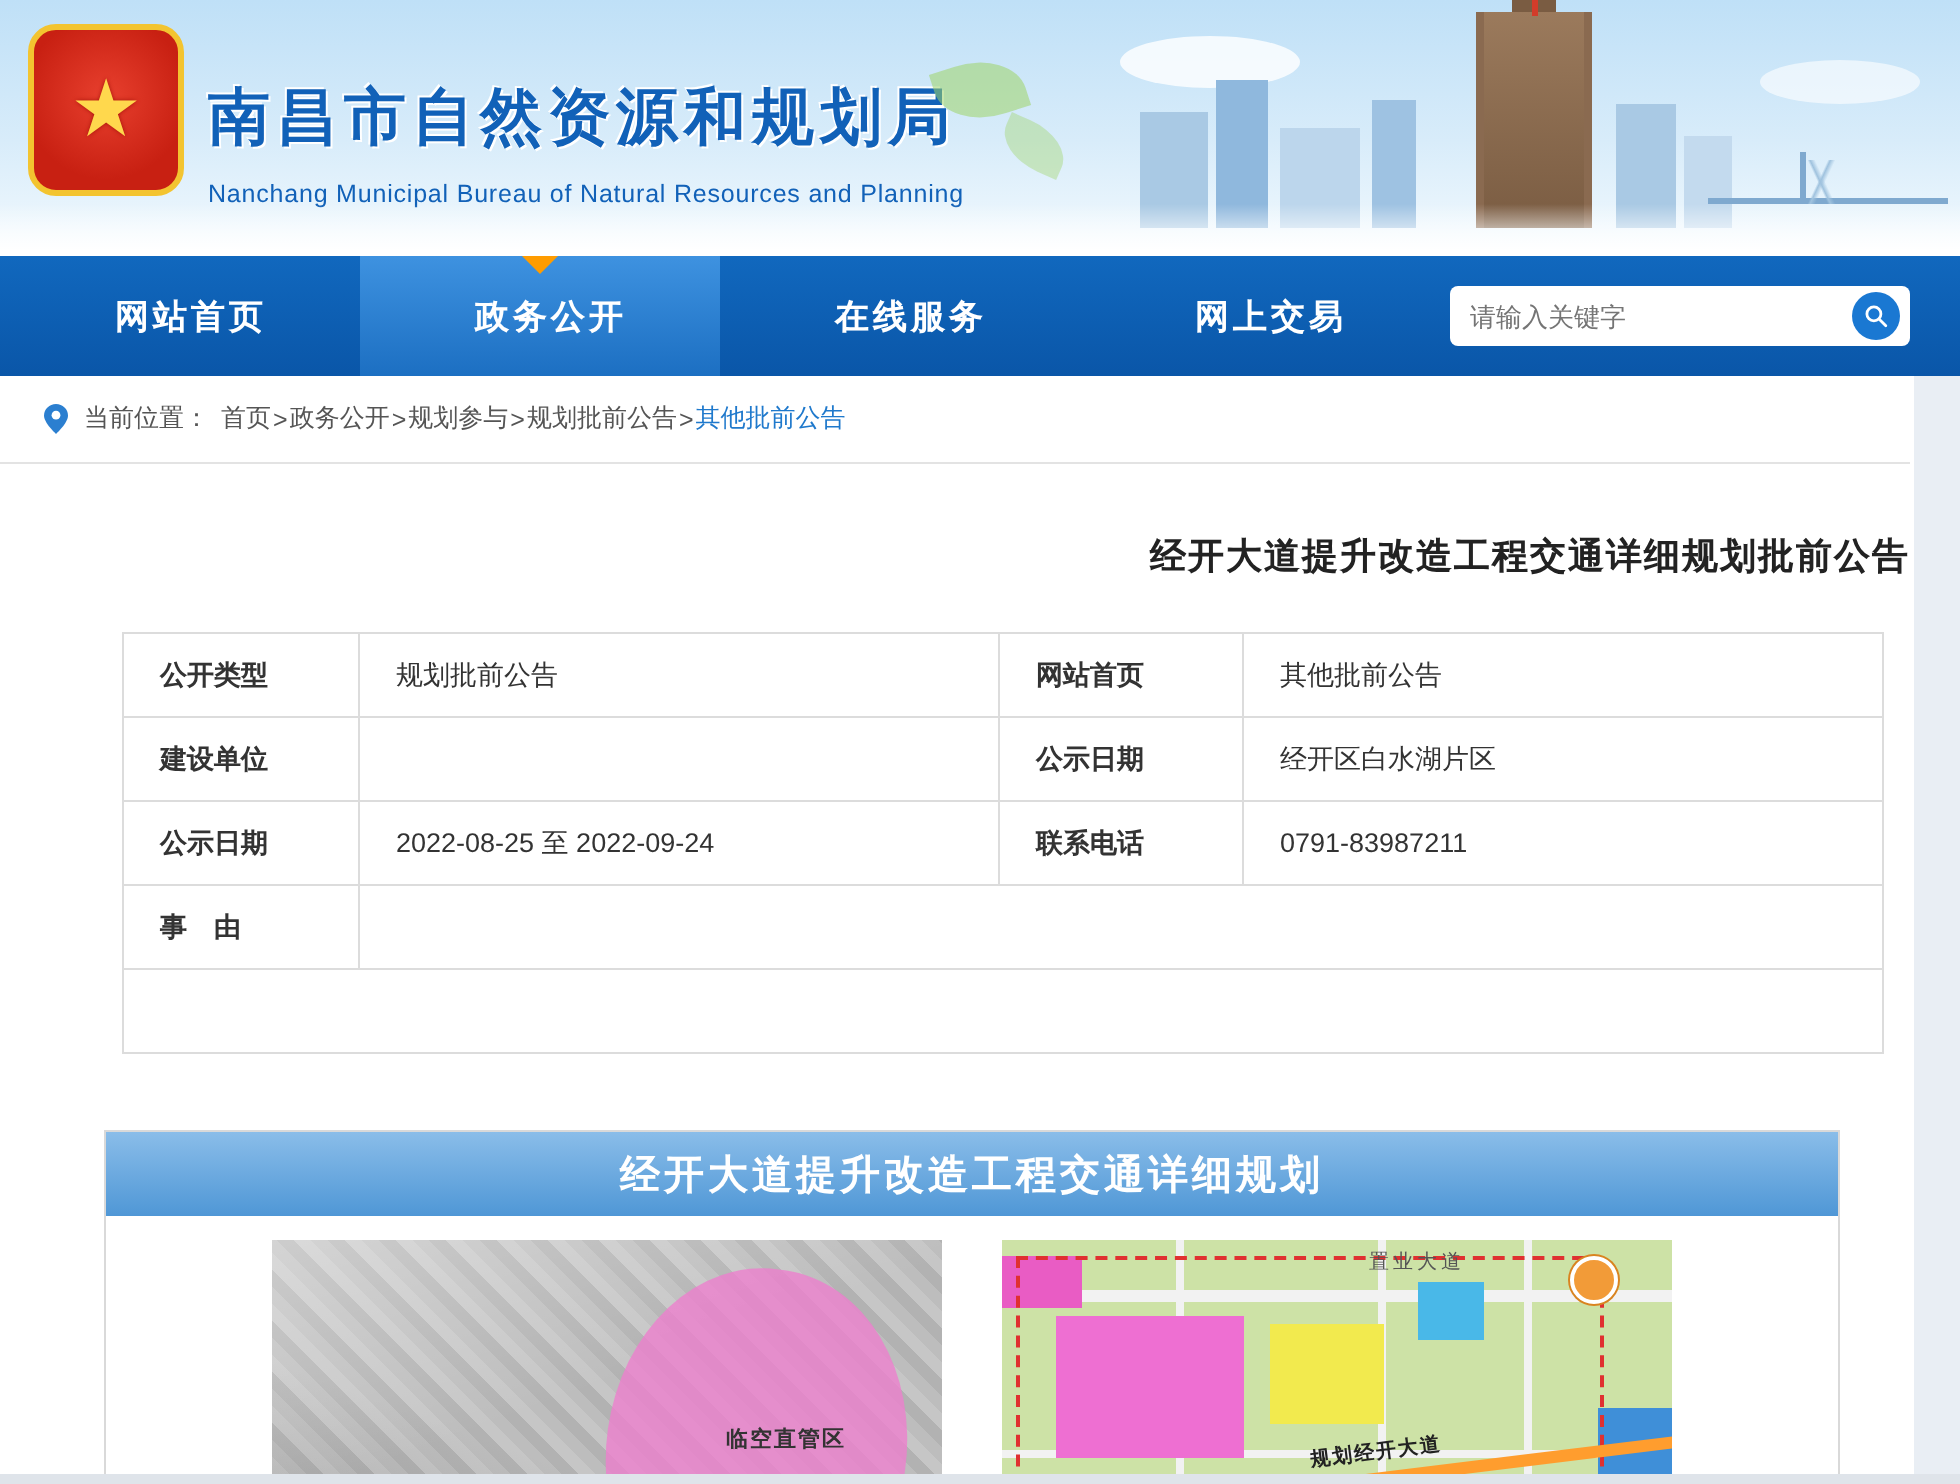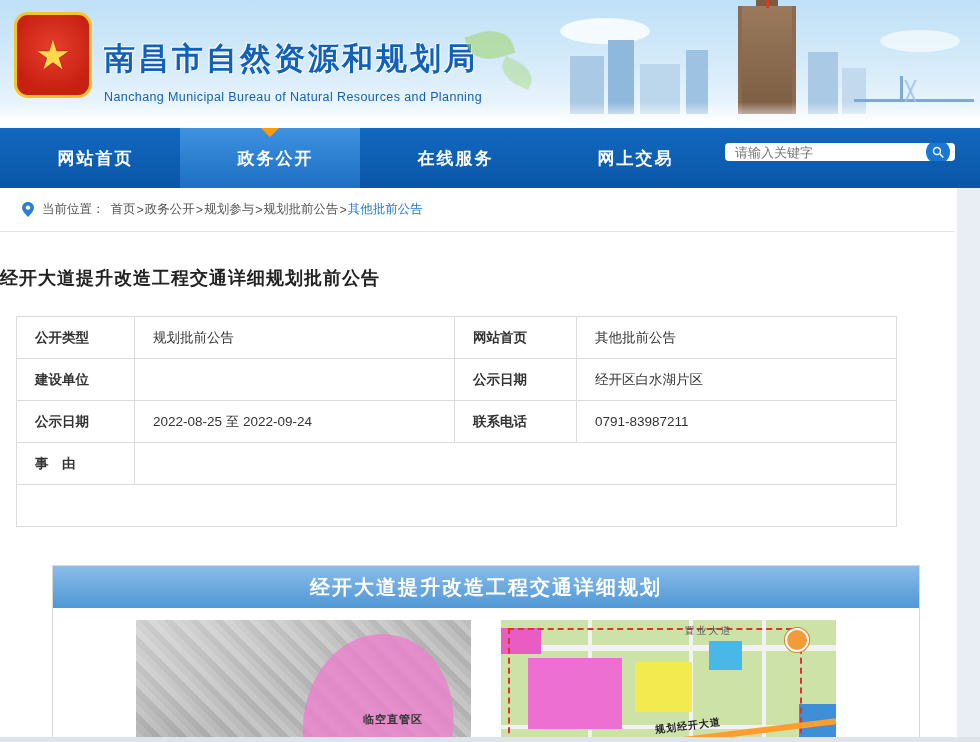--- a/index.html
+++ b/index.html
@@ -70,21 +70,21 @@
     position:relative;
     padding-left:11px;
   }
   .nav-item.active { background:linear-gradient(180deg,#3e92e0,#1c6fc2); }
   .nav-item.active .tri {
     position:absolute; top:0; left:50%; transform:translateX(-50%);
     width:0; height:0; border-left:9px solid transparent; border-right:9px solid transparent;
     border-top:9px solid #ff9c00;
   }
   .search-box {
-    position:absolute; right:25px; top:15px; width:230px; height:18px;
+    position:absolute; right:25px; top:15px; width:230px; height:30px;
     background:#fff; border-radius:4px; display:flex; align-items:center; overflow:hidden;
   }
   .search-box input {
     flex:1; border:none; outline:none; padding:0 10px; font-size:13px; color:#333;
     font-family:inherit; background:transparent;
   }
   .search-btn {
     width:34px; height:30px; border:none; background:transparent; cursor:pointer;
     display:flex; align-items:center; justify-content:center;
   }
@@ -98,22 +98,22 @@
     width:955px; height:44px; background:#fff; border-bottom:1px solid #e3e3e3;
     display:flex; align-items:center; padding-left:22px; font-size:12.5px; color:#555;
   }
   .crumbbar .pin { margin-right:8px; display:flex; }
   .crumb { color:#555; text-decoration:none; cursor:pointer; }
   .crumb.current { color:#1f79cc; }
   .sep { margin:0 1px; color:#555; }
 
   
   .content { position:relative; width:955px; background:#fff; }
-  .doc-title { text-align:left; font-size:18px; font-weight:bold; color:#222; padding:34px 0 26px 0; letter-spacing:1px; }
-  table.info { border-collapse:collapse; margin-left:16px; width:880px; table-layout:fixed; }
+  .doc-title { text-align:right; font-size:18px; font-weight:bold; color:#222; padding:34px 0 26px 0; letter-spacing:1px; }
+  table.info { border-collapse:collapse; margin-left:61px; width:880px; table-layout:fixed; }
   table.info td { border:1px solid #dcdcdc; height:42px; font-size:13.5px; color:#333; padding-left:18px; background:#fff; }
   td.lbl { width:118px; font-weight:bold; color:#444; }
   td.lbl2 { width:122px; font-weight:bold; color:#444; }
   td.val1 { width:320px; }
   td.val2 { width:320px; }
   td.empty-gray { background:#f4f4f4; height:38px; }
 
   
   .plan-box {
     margin:38px 0 0 52px; width:868px; border:1px solid #d9d9d9; background:#fff;

